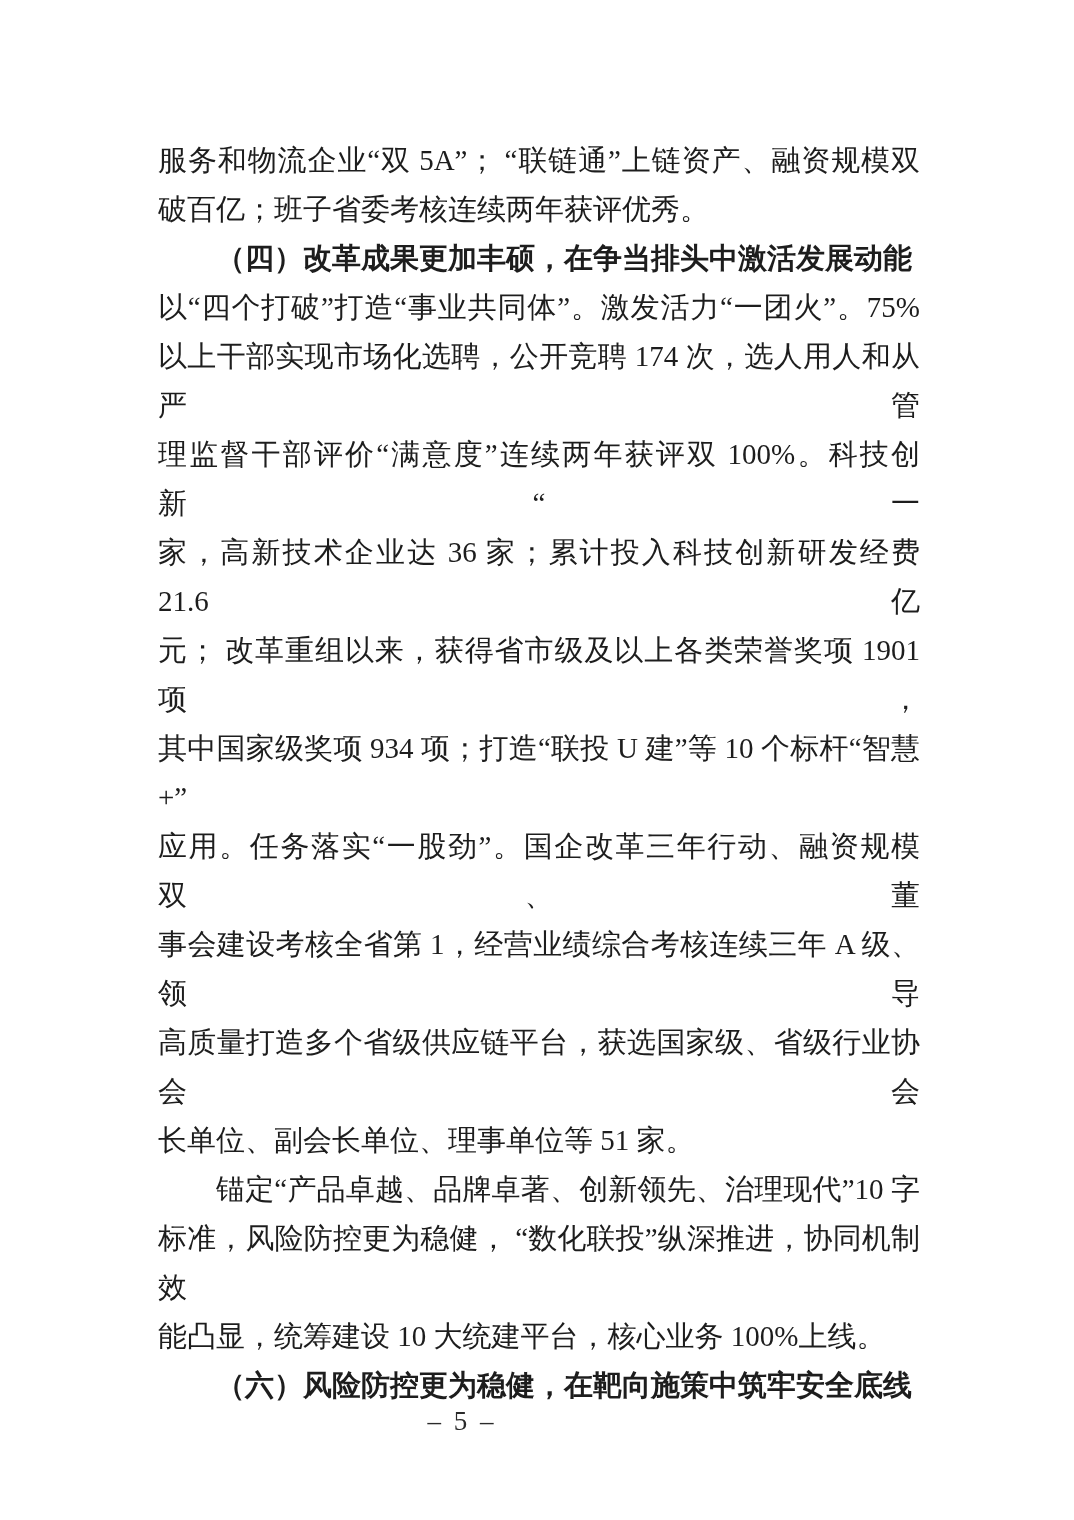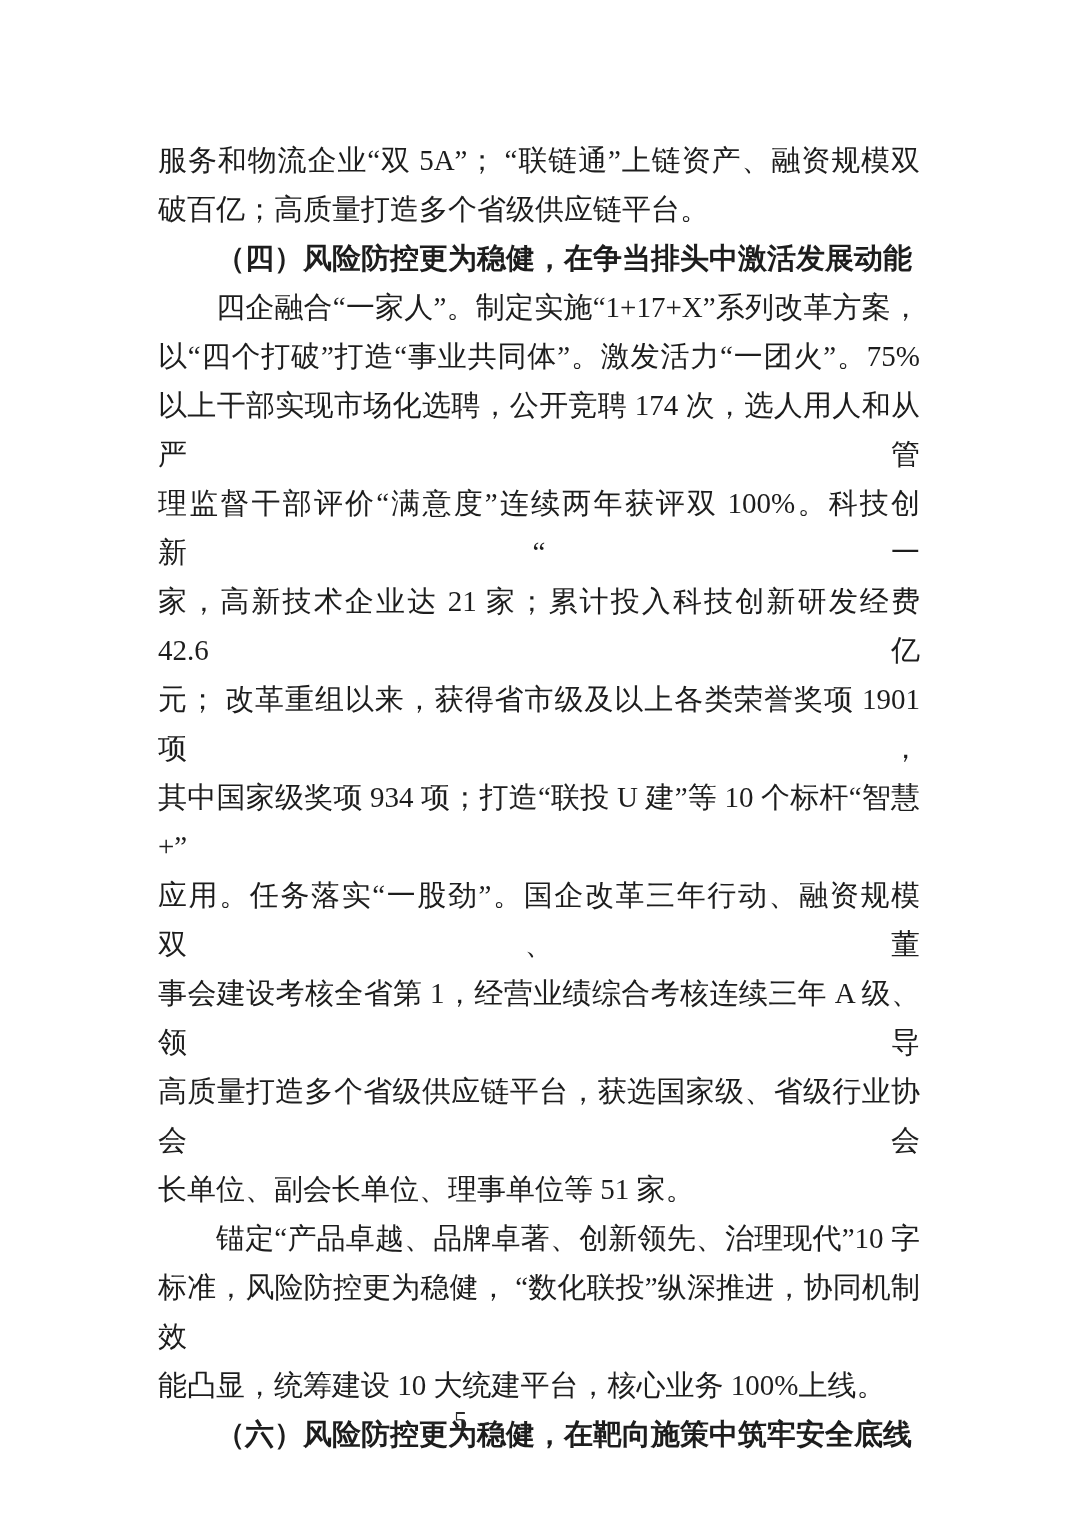--- a/index.html
+++ b/index.html
@@ -39,27 +39,26 @@
     letter-spacing: 3px;
     color: #2a2a2a;
   }
 </style>
 </head>
 <body>
 
 <div class="page">
   <div class="content">
     <div class="line j">服务和物流企业“双 5A”； “联链通”上链资产、融资规模双</div>
-    <div class="line end">破百亿；高质量打造多个省级供应链平台。</div>
-    <div class="line heading">（四）风险防控更为稳健，在争当排头中激活发展动能</div>
-    <div class="line j ind">四企融合“一家人”。制定实施“1+17+X”系列改革方案，</div>
+    <div class="line end">破百亿；班子省委考核连续两年获评优秀。</div>
+    <div class="line heading">（四）改革成果更加丰硕，在争当排头中激活发展动能</div>
     <div class="line j">以“四个打破”打造“事业共同体”。激发活力“一团火”。75%</div>
     <div class="line j">以上干部实现市场化选聘，公开竞聘 174 次，选人用人和从严管</div>
     <div class="line j">理监督干部评价“满意度”连续两年获评双 100%。科技创新“一</div>
-    <div class="line j">家，高新技术企业达 21 家；累计投入科技创新研发经费 42.6 亿</div>
+    <div class="line j">家，高新技术企业达 36 家；累计投入科技创新研发经费 21.6 亿</div>
     <div class="line j">元； 改革重组以来，获得省市级及以上各类荣誉奖项 1901 项，</div>
     <div class="line j">其中国家级奖项 934 项；打造“联投 U 建”等 10 个标杆“智慧+”</div>
     <div class="line j">应用。任务落实“一股劲”。国企改革三年行动、融资规模双、董</div>
     <div class="line j">事会建设考核全省第 1，经营业绩综合考核连续三年 A 级、领导</div>
     <div class="line j">高质量打造多个省级供应链平台，获选国家级、省级行业协会会</div>
     <div class="line end">长单位、副会长单位、理事单位等 51 家。</div>
     <div class="line j ind">锚定“产品卓越、品牌卓著、创新领先、治理现代”10 字</div>
     <div class="line j">标准，风险防控更为稳健， “数化联投”纵深推进，协同机制效</div>
     <div class="line end">能凸显，统筹建设 10 大统建平台，核心业务 100%上线。</div>
     <div class="line heading">（六）风险防控更为稳健，在靶向施策中筑牢安全底线</div>

